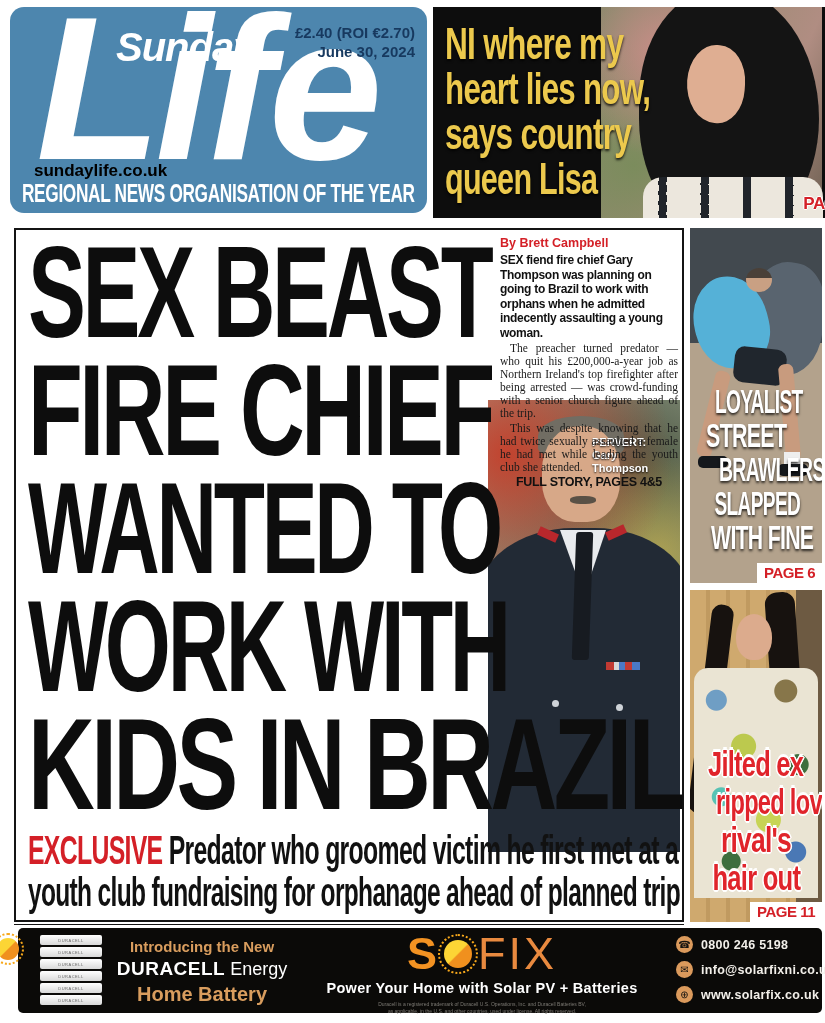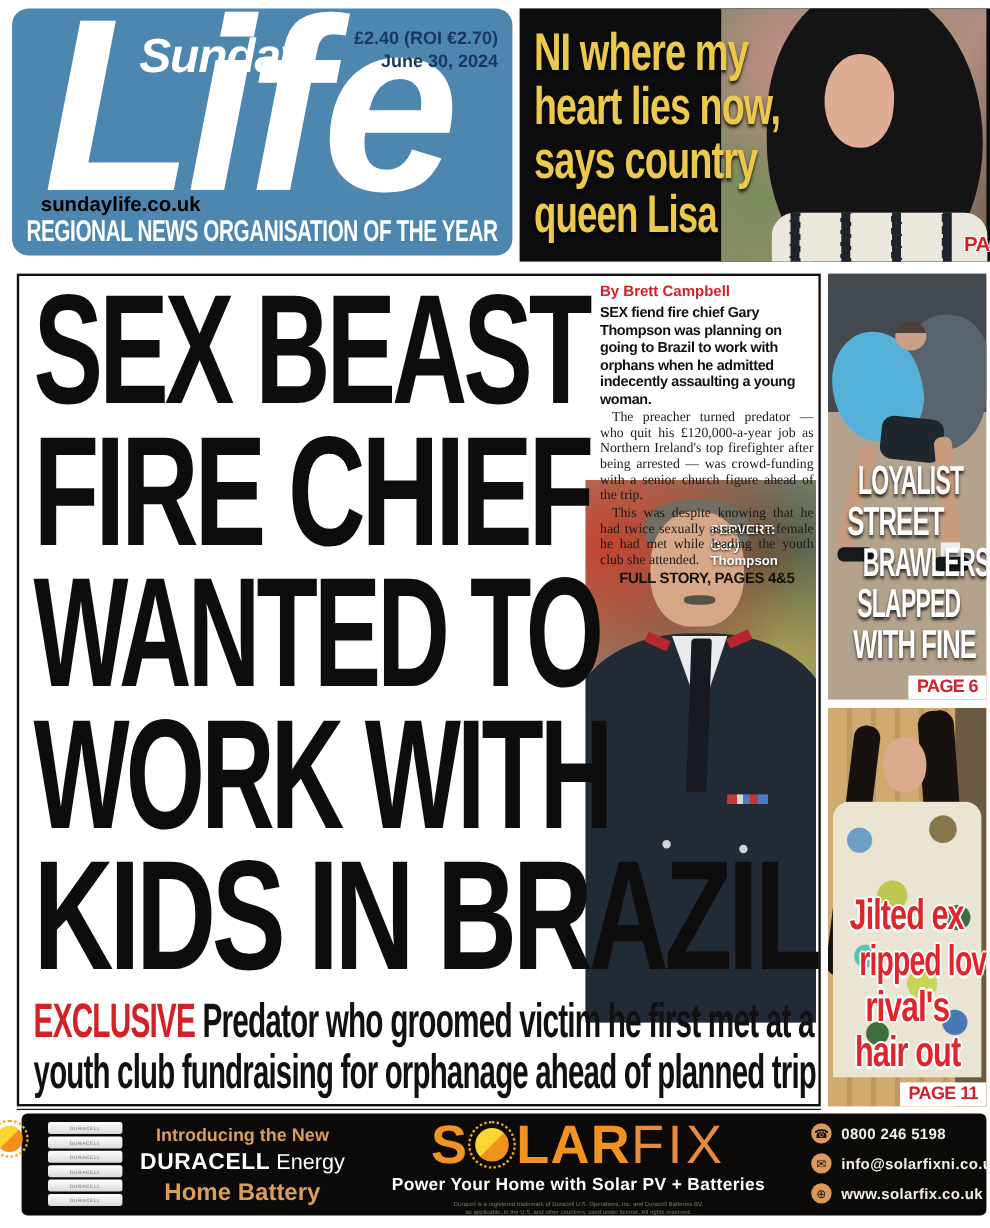--- a/index.html
+++ b/index.html
@@ -222,21 +222,21 @@
       <div class="g-btn abs" style="left:128px; top:304px;"></div>
       <div id="g-caption" class="abs">
         <div>PERVERT:</div>
         <div>Gary Thompson</div>
       </div>
     </div>
 
     <div id="article" class="abs">
       <div id="byline">By Brett Campbell</div>
       <div id="intro">SEX fiend fire chief Gary Thompson was planning on going to Brazil to work with orphans when he admitted indecently assaulting a young woman.</div>
-      <p class="bodytext">The preacher turned predator — who quit his £120,000-a-year job as Northern Ireland's top firefighter after being arrested — was crowd-funding with a senior church figure ahead of the trip.</p>
+      <p class="bodytext">The preacher turned predator — who quit his £200,000-a-year job as Northern Ireland's top firefighter after being arrested — was crowd-funding with a senior church figure ahead of the trip.</p>
       <p class="bodytext">This was despite knowing that he had twice sexually assaulted a female he had met while leading the youth club she attended.</p>
       <div id="fullstory">FULL STORY, PAGES 4&amp;5</div>
     </div>
 
     <div id="main-headline" class="abs">
       <div class="hl"><span class="fit" style="transform-origin: left center; transform: scale(0.835443, 1.25);">SEX BEAST</span></div>
       <div class="hl"><span class="fit" style="transform-origin: left center; transform: scale(0.862454, 1.25);">FIRE CHIEF</span></div>
       <div class="hl"><span class="fit" style="transform-origin: left center; transform: scale(0.805461, 1.25);">WANTED TO</span></div>
       <div class="hl"><span class="fit" style="transform-origin: left center; transform: scale(0.816327, 1.25);">WORK WITH</span></div>
       <div class="hl"><span class="fit" style="transform-origin: left center; transform: scale(0.888587, 1.25);">KIDS IN BRAZIL</span></div>
@@ -310,21 +310,20 @@
       <div id="dur-l1">Introducing the New</div>
       <div id="dur-l2"><b>DURACELL</b> <span>Energy</span></div>
       <div id="dur-l3">Home Battery</div>
     </div>
     <div id="solar" class="abs">
       <div id="solar-brand">
         <span class="sol-b">S</span>
         <span class="sunwrap">
             <span class="sun"></span>
           </span>
-        <span class="sol-b">LAR</span>
         <span class="sol-f">FIX</span>
       </div>
       <div id="solar-tag">Power Your Home with Solar PV + Batteries</div>
       <div id="solar-legal">
         <div>Duracell is a registered trademark of Duracell U.S. Operations, Inc. and Duracell Batteries BV,</div>
         <div>as applicable, in the U.S. and other countries, used under license. All rights reserved.</div>
       </div>
     </div>
     <div id="contacts" class="abs">
       <div class="crow">

